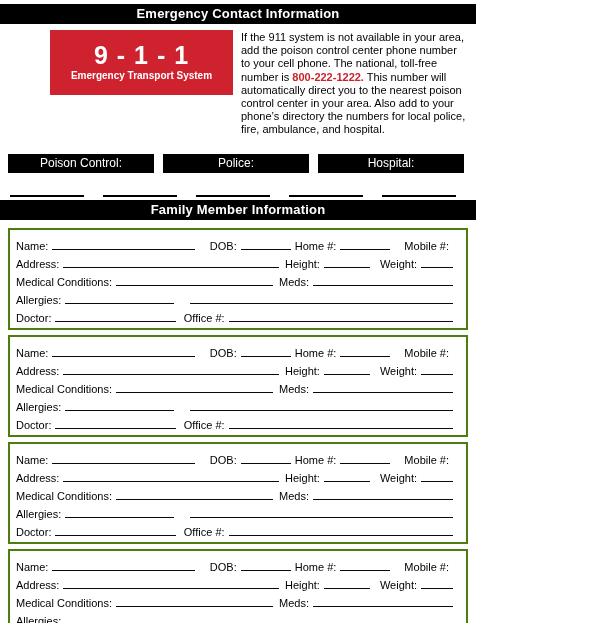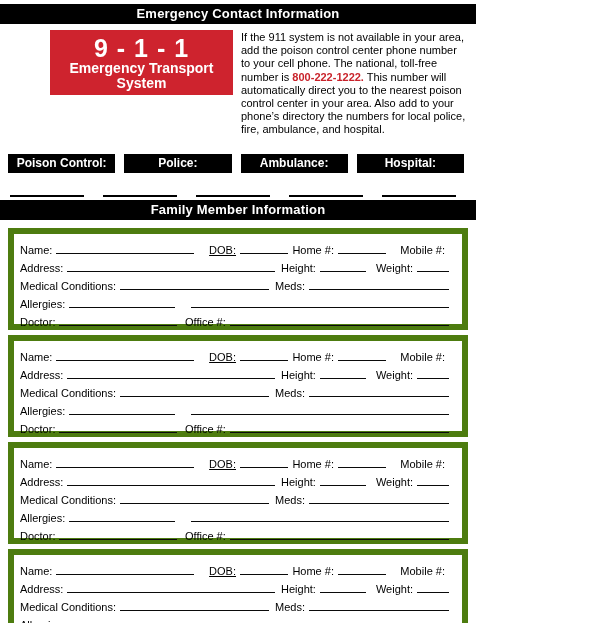--- a/index.html
+++ b/index.html
@@ -13,42 +13,42 @@
     height: 20px; line-height: 20px; text-align: center; letter-spacing: 0.2px; }
   .title-bar { margin-top: 4px; }
   .family-bar { margin-top: 3px; }
 
   
   .top-section { display: flex; margin: 6px 10px 0 10px; gap: 8px; padding-left: 40px; }
   .panel-911 { width: 183px; min-width: 183px; height: 65px; background: #ce232e; color: #fff;
     text-align: center; display: flex; flex-direction: column; justify-content: center; }
   .panel-911 .num { font-size: 25px; font-weight: bold; line-height: 26px; letter-spacing: 1px; }
   .panel-911 .phonetic { font-size: 12px; font-weight: bold; line-height: 14px; }
-  .panel-911 .caption { font-size: 14px; font-weight: bold; line-height: 15px; }
+  .panel-911 .caption { font-size: 10px; font-weight: bold; line-height: 15px; }
   .intro { flex: 1; font-size: 11px; line-height: 13.2px; padding-top: 1px; }
   .intro .phone { color: #c9232b; font-weight: bold; }
 
   
   .contacts { margin: 17px 12px 0 8px; }
   .contact-labels { display: flex; gap: 9px; }
-  .contact-label { flex: 1; background: #000; color: #fff; font-weight: bold; font-size: 12px;
+  .contact-label { flex: 1; background: #000; color: #fff; font-weight: normal; font-size: 12px;
     height: 19px; line-height: 19px; text-align: center; }
   .contact-lines { display: flex; gap: 9px; margin-top: 22px; }
   .contact-line-cell { flex: 1; }
   .contact-line { border-bottom: 2px solid #000; margin: 0 8px 0 2px; height: 1px; }
 
   
   .members { margin: 8px 8px 0 8px; }
-  .member-card { border: 6px solid #4d7c0f; height: 102px; padding: 6px 13px 0 6px; margin-bottom: 5px; }
+  .member-card { border: 2px solid #4d7c0f; height: 102px; padding: 6px 13px 0 6px; margin-bottom: 5px; }
   .fm-row { display: flex; align-items: flex-end; height: 17.8px; font-size: 11px; }
   .lbl { white-space: nowrap; line-height: 14px; }
   .ln { border-bottom: 1.5px solid #0a0a0a; margin-bottom: 3px; margin-left: 4px; height: 1px; }
 
   .ln-name   { width: 148px; }
-  .lbl-dob   { margin-left: 15px; text-decoration: underline; }
+  .lbl-dob   { margin-left: 15px; }
   .ln-dob    { width: 52px; }
   .lbl-home  { margin-left: 4px; }
   .ln-home   { width: 52px; }
   .lbl-mobile{ margin-left: 14px; }
   .ln-mobile { flex: 1; }
 
   .ln-address { flex: 1; }
   .lbl-height { margin-left: 6px; text-align: right; }
   .ln-height  { width: 46px; }
   .lbl-weight { margin-left: 10px; margin-top: 8px; }
@@ -80,21 +80,20 @@
       <div class="num">9 - 1 - 1</div>
       <div class="caption">Emergency Transport System</div>
     </div>
     <div class="intro"><span>If the 911 system is not available in your area, add the poison control center phone number to your cell phone. The national, toll-free number is </span><span class="phone" style="color: rgb(201, 35, 43);">800-222-1222.</span><span> This number will automatically direct you to the nearest poison control center in your area. Also add to your phone’s directory the numbers for local police, fire, ambulance, and hospital.</span></div>
   </div>
 
   <div class="contacts">
     <div class="contact-labels">
       <div class="contact-label">Poison Control:</div>
       <div class="contact-label">Police:</div>
-      <div class="contact-label">Ambulance:</div>
       <div class="contact-label">Hospital:</div>
     </div>
     <div class="contact-lines">
       <div class="contact-line-cell">
           <div class="contact-line"></div>
         </div>
       <div class="contact-line-cell">
           <div class="contact-line"></div>
         </div>
       <div class="contact-line-cell">

